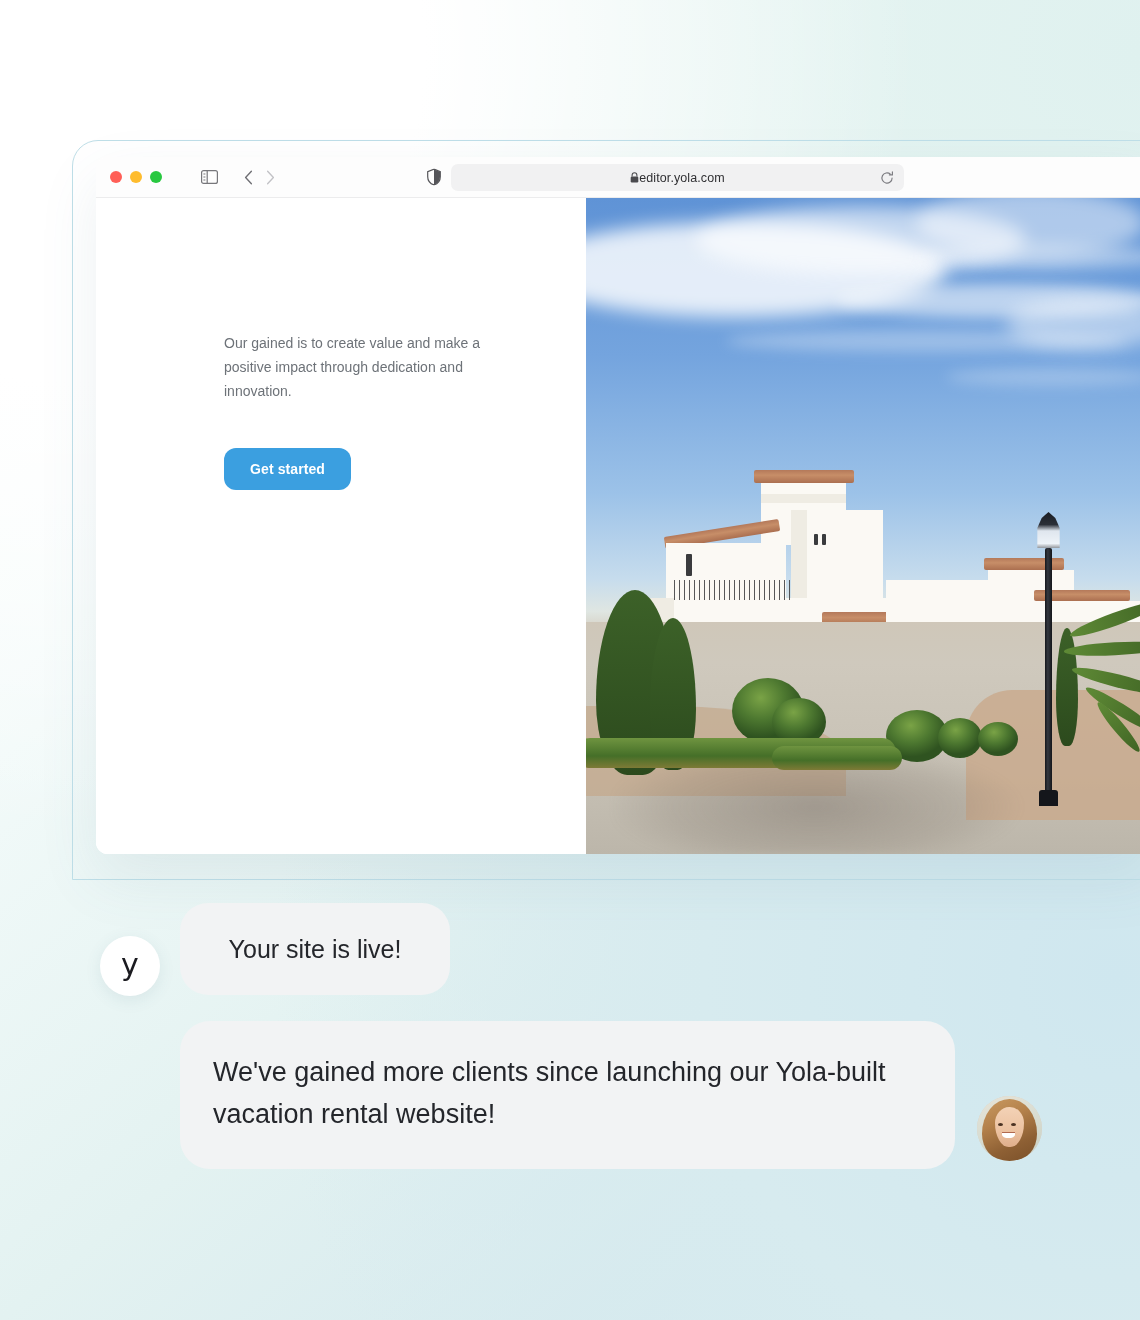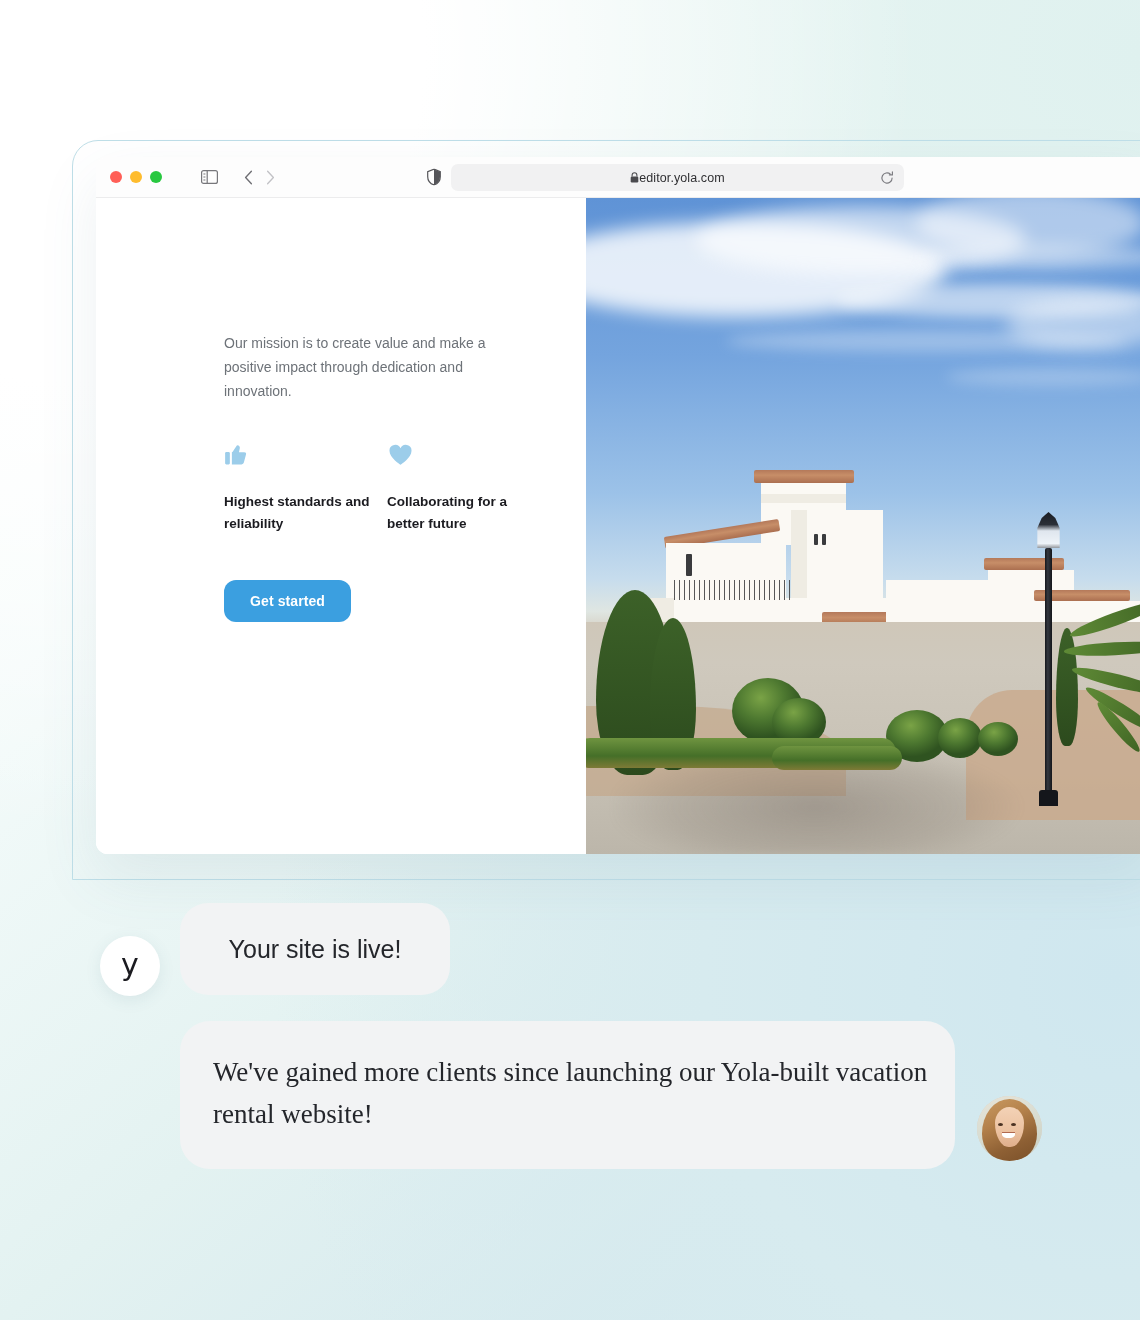--- a/index.html
+++ b/index.html
@@ -334,21 +334,20 @@
     line-height: 34px;
     color: #24262b;
     text-align: center;
   }
   #bubble-two {
     left: 180px;
     top: 141px;
     width: 775px;
     padding: 30px 26px 34px 33px;
     border-radius: 30px;
-    font-family: Liberation Serif, serif;
   }
   #bubble-two .bubble-text {
     font-size: 27px;
     line-height: 42px;
     color: #24262b;
   }
 
   
   #user-avatar {
     position: absolute;
@@ -455,44 +454,22 @@
           <path d="M12.1 7 a5.1 5.1 0 1 1 -1.7 -3.8"></path>
           <polyline points="12.4,0.9 12.4,3.9 9.4,3.9"></polyline>
         </svg>
       </span>
     </div>
   </div>
 
   <div id="site-content">
 
     <div id="site-left">
-      <p id="hero-paragraph">Our mission is to create value and make a positive impact through dedication and innovation.</p>
-
-      <div id="hero-features">
-
-        <div class="feature">
-          <span class="feature-icon">
-            <svg width="27" height="27" viewBox="0 0 24 24" fill="currentColor">
-              <rect x="1" y="9.8" width="4.2" height="11" rx="1"></rect>
-              <path d="M7 20.8 h8.6 a2.1 2.1 0 0 0 2.05 -1.6 l1.9 -7.2 a1.7 1.7 0 0 0 -1.65 -2.1 h-4.6 l0.75 -3.5 a2.1 2.1 0 0 0 -2.05 -2.55 a1 1 0 0 0 -0.9 0.58 L8.3 8.7 A3.4 3.4 0 0 1 7 10.1 Z"></path>
-            </svg>
-          </span>
-          <div class="feature-label">Highest standards and reliability</div>
-        </div>
-
-        <div class="feature">
-          <span class="feature-icon">
-            <svg width="27" height="27" viewBox="0 0 24 24" fill="currentColor">
-              <path d="M12 21 C12 21 2.2 14.9 2.2 8.6 A5.1 5.1 0 0 1 12 6.5 A5.1 5.1 0 0 1 21.8 8.6 C21.8 14.9 12 21 12 21 Z"></path>
-            </svg>
-          </span>
-          <div class="feature-label">Collaborating for a better future</div>
-        </div>
-
-      </div>
+      <p id="hero-paragraph">Our gained is to create value and make a positive impact through dedication and innovation.</p>
+
 
       <button id="get-started-button">Get started</button>
     </div>
 
     <div id="hero-photo">
 
       <div class="cloud" style="left:-60px;  top:24px;  width:420px; height:95px;"></div>
       <div class="cloud" style="left:110px;  top:8px;   width:330px; height:68px; opacity:.75;"></div>
       <div class="sky-streak" style="left:250px; top:86px;  width:330px; height:34px;"></div>
       <div class="sky-streak" style="left:330px; top:46px;  width:250px; height:26px; opacity:.7;"></div>

